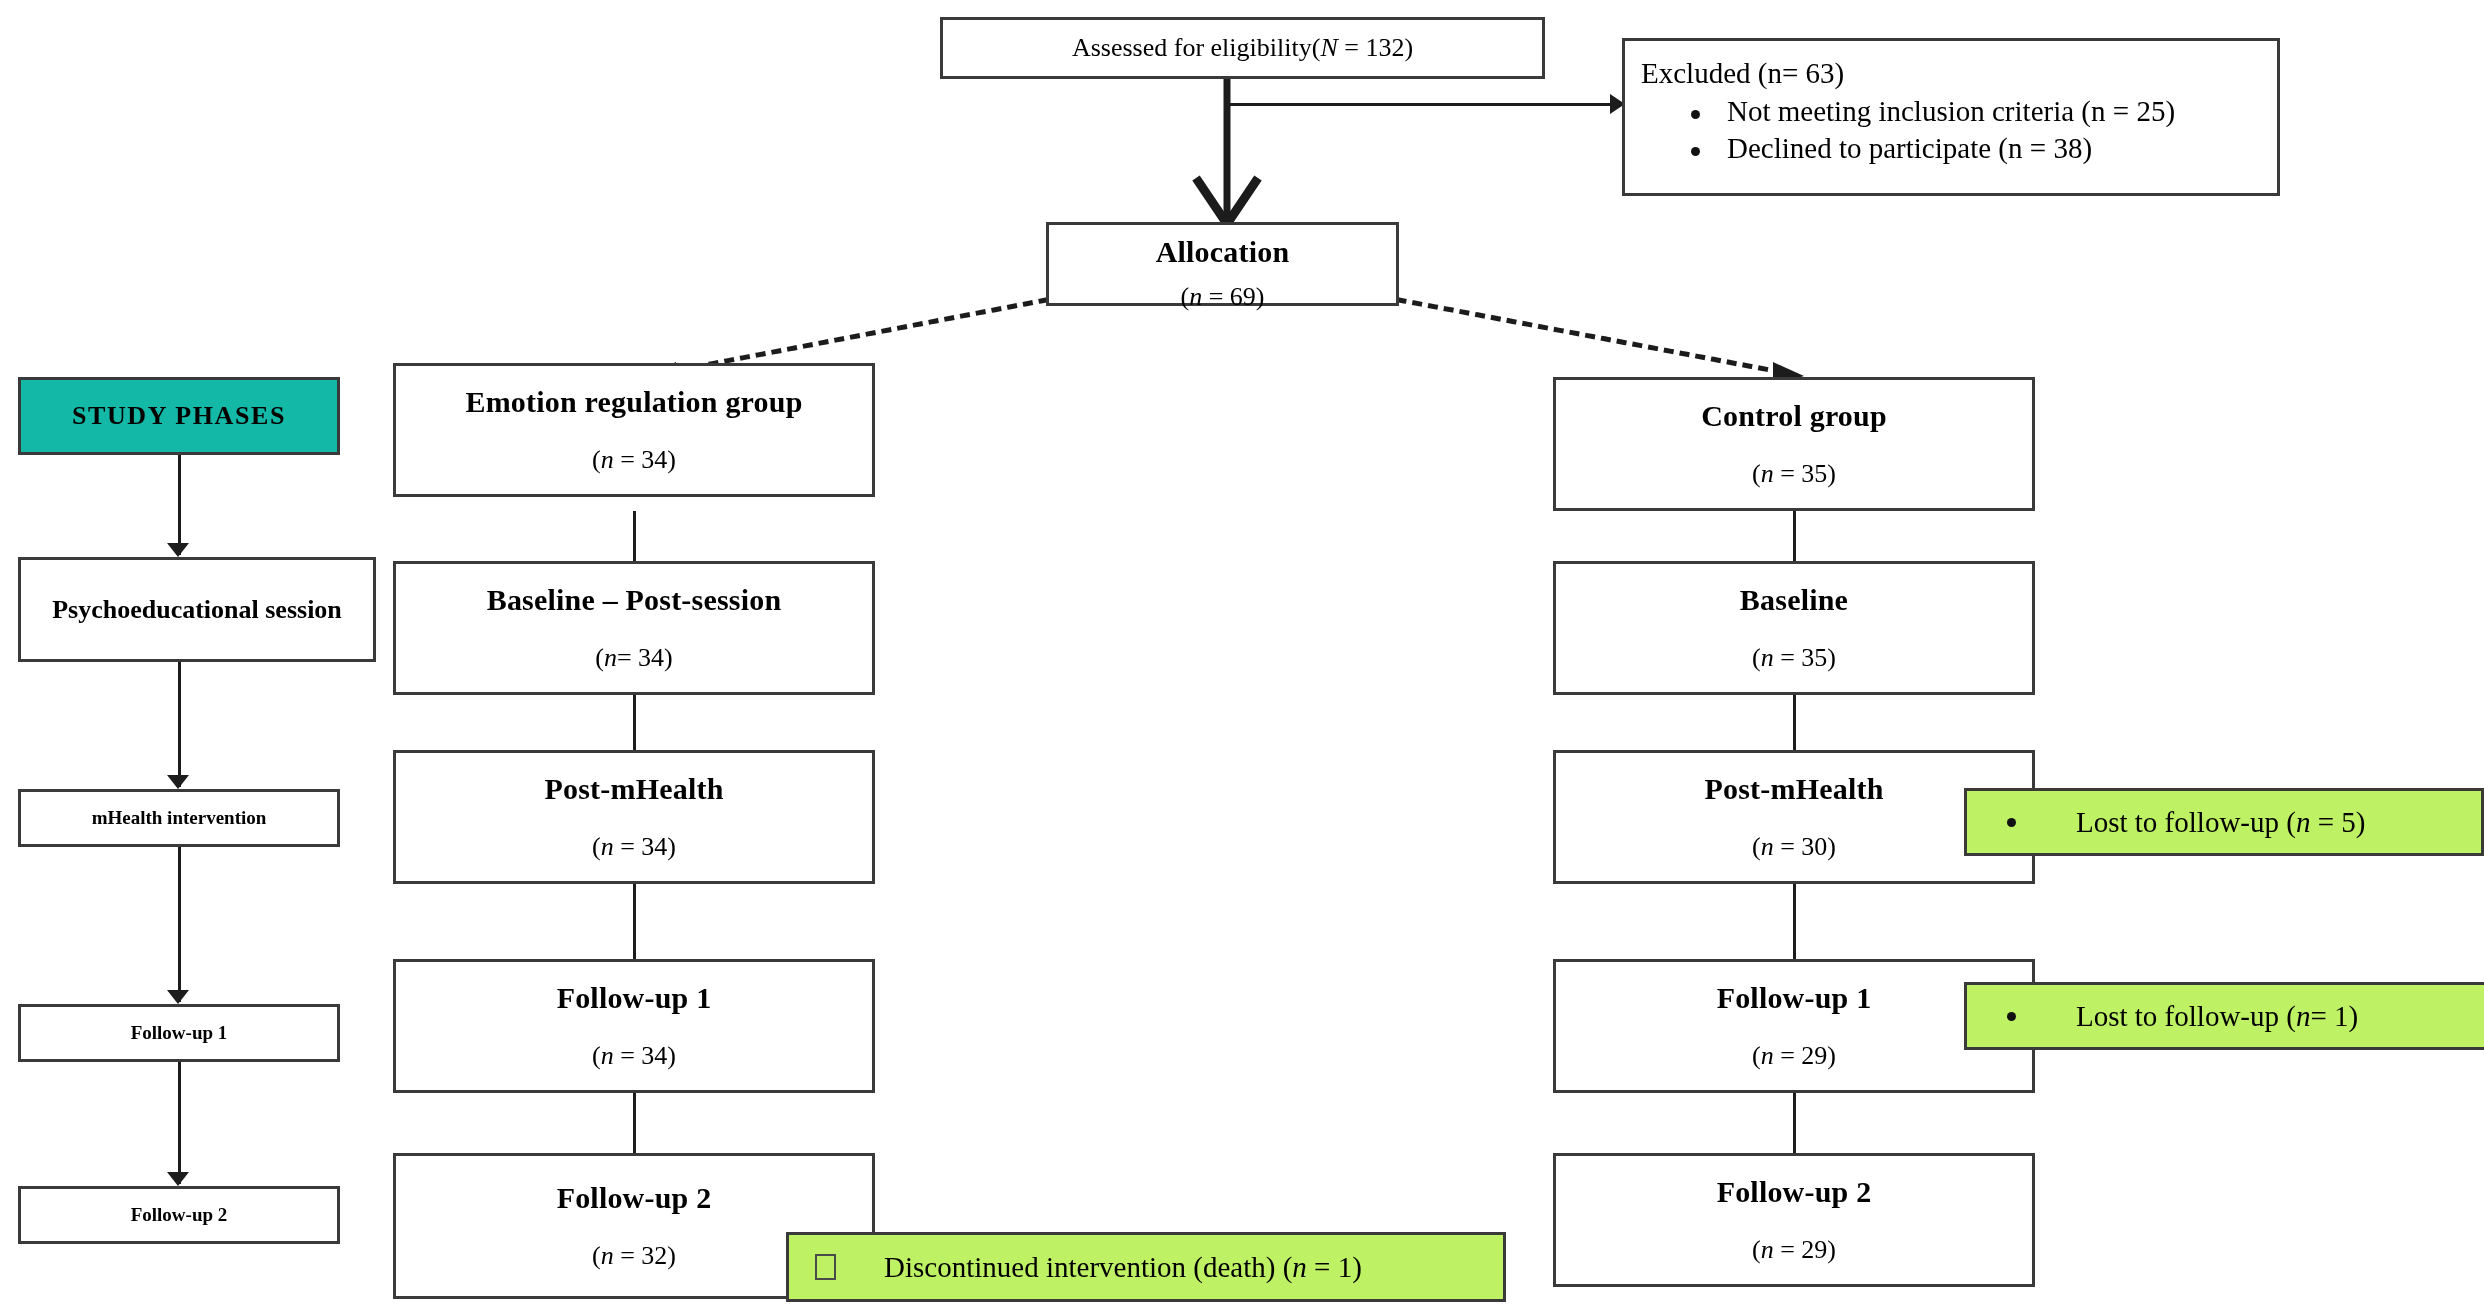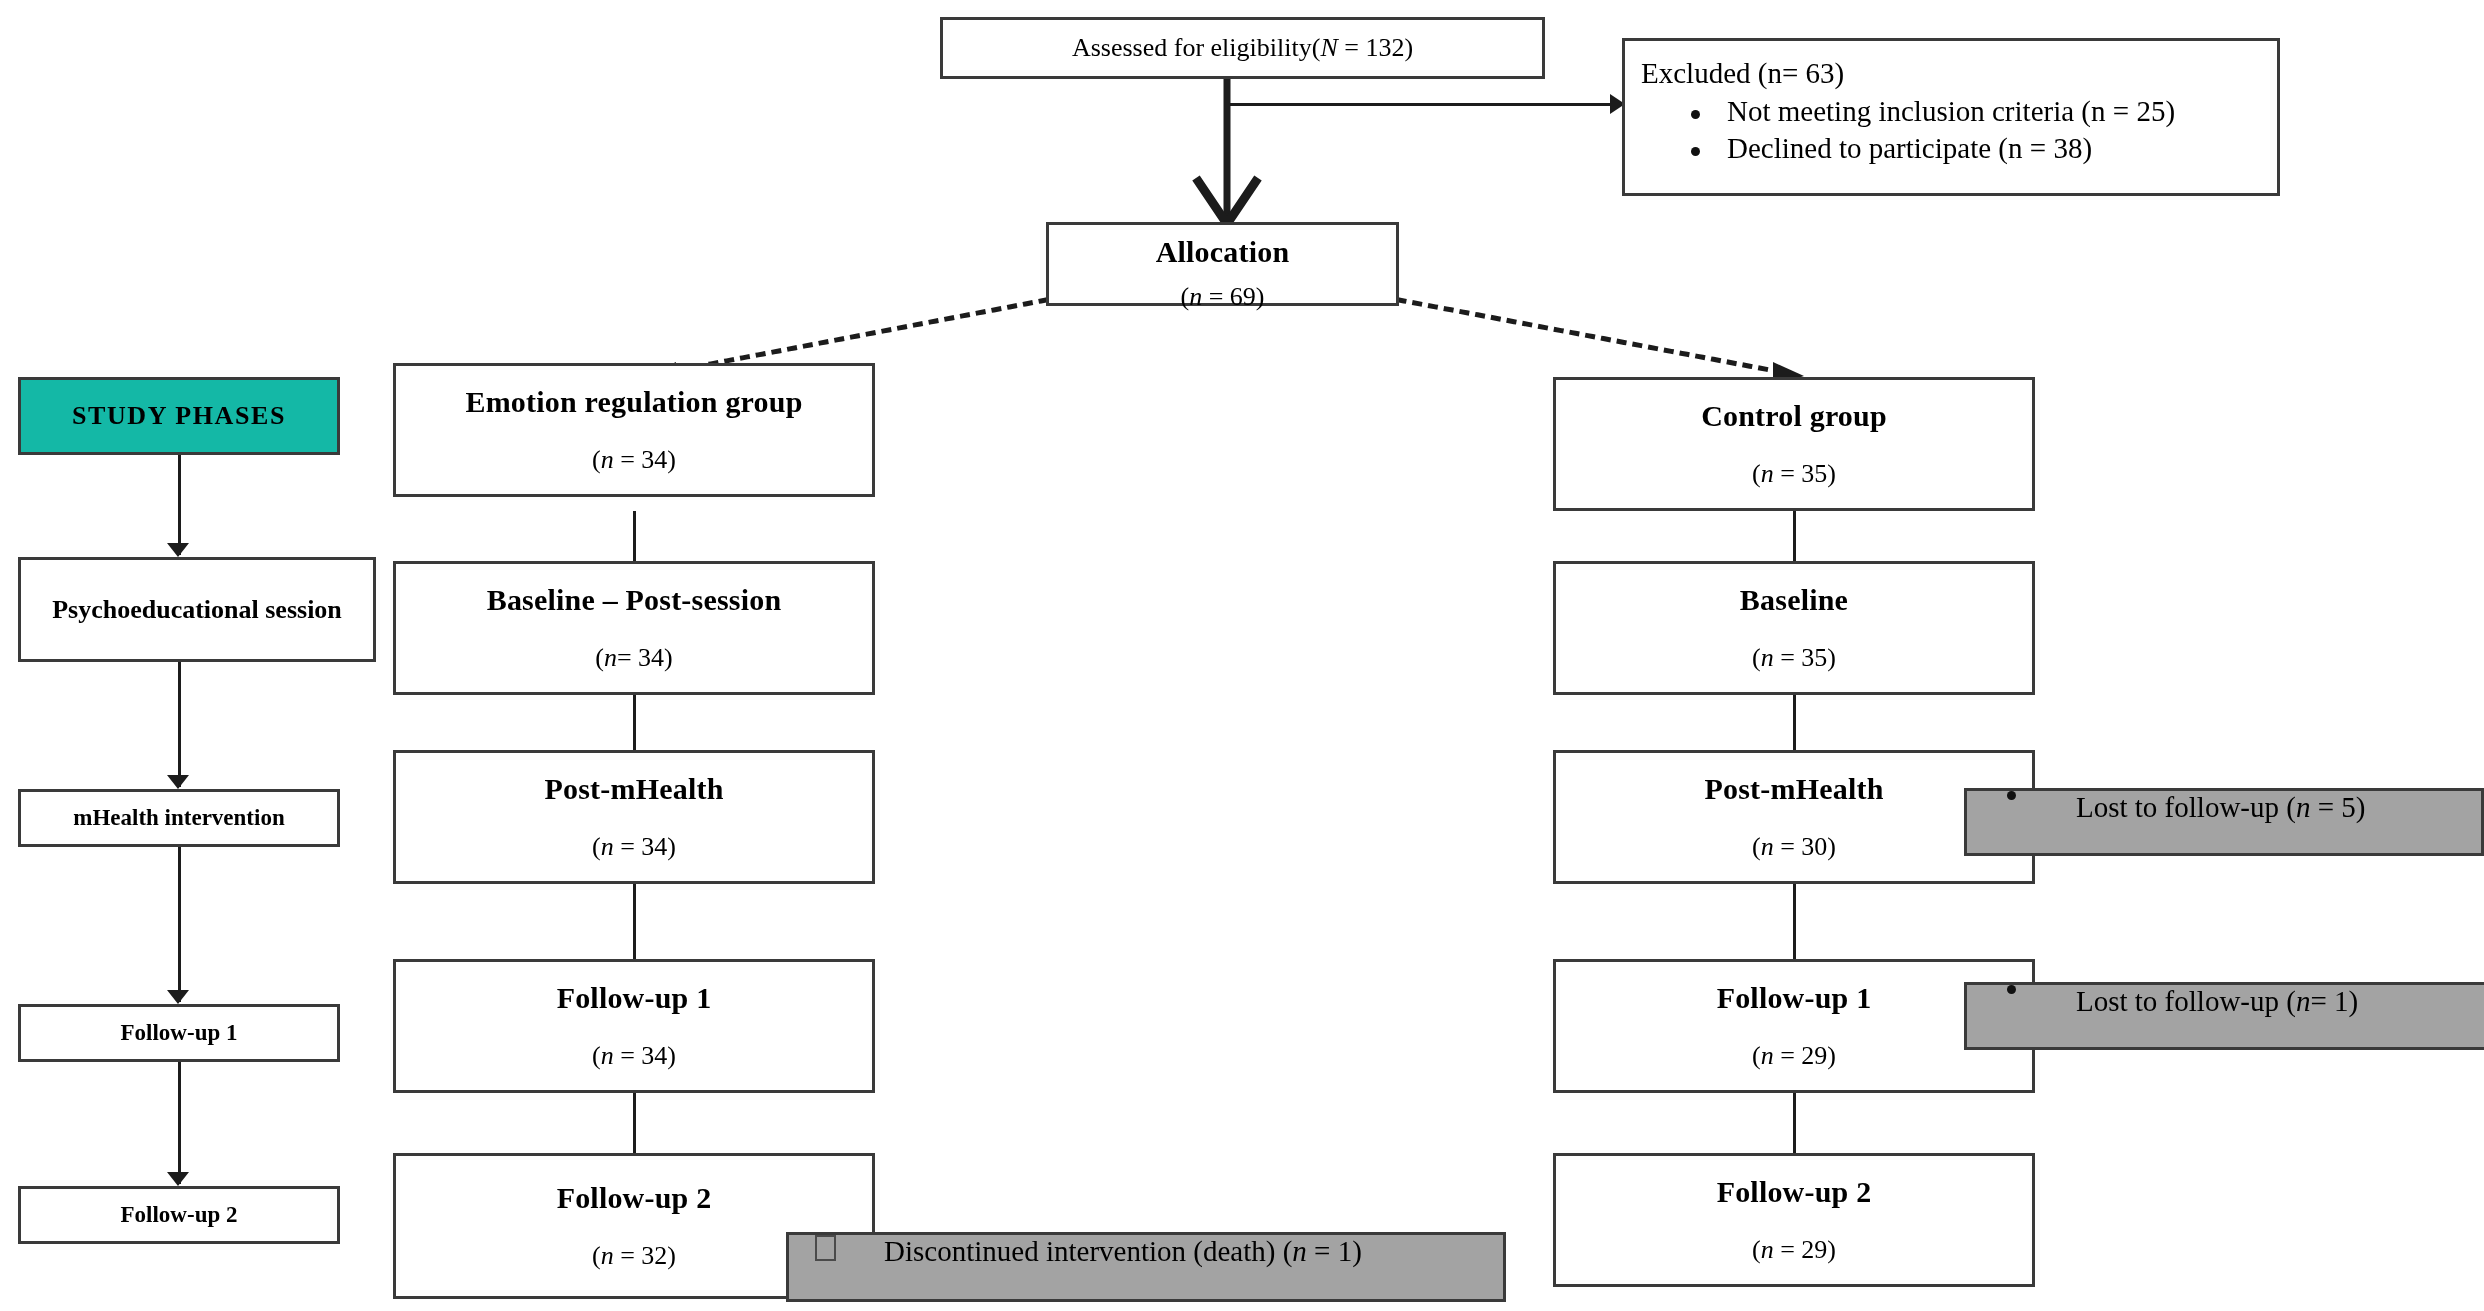--- a/index.html
+++ b/index.html
@@ -57,30 +57,30 @@
     letter-spacing: 1.6px;
     font-weight: bold;
   }
 
   
   .sb-title {
     font-weight: bold;
     font-size: 26px;
     line-height: 1.2;
   }
-  .sb-title.small { font-size: 23px; }
+  .sb-title.small { font-size: 19px; }
 
   
   .note {
     position: absolute;
     box-sizing: border-box;
     border: 3px solid #3a3a3a;
-    background: #a3a3a3;
+    background: #bef264;
     display: flex;
-    align-items: flex-start;
+    align-items: center;
     font-size: 29px;
     white-space: nowrap;
     z-index: 5;
   }
   .note .bullet-sq {
     display: inline-block;
     width: 17px;
     height: 22px;
     border: 2px solid #4a4a4a;
     margin-left: 26px;

